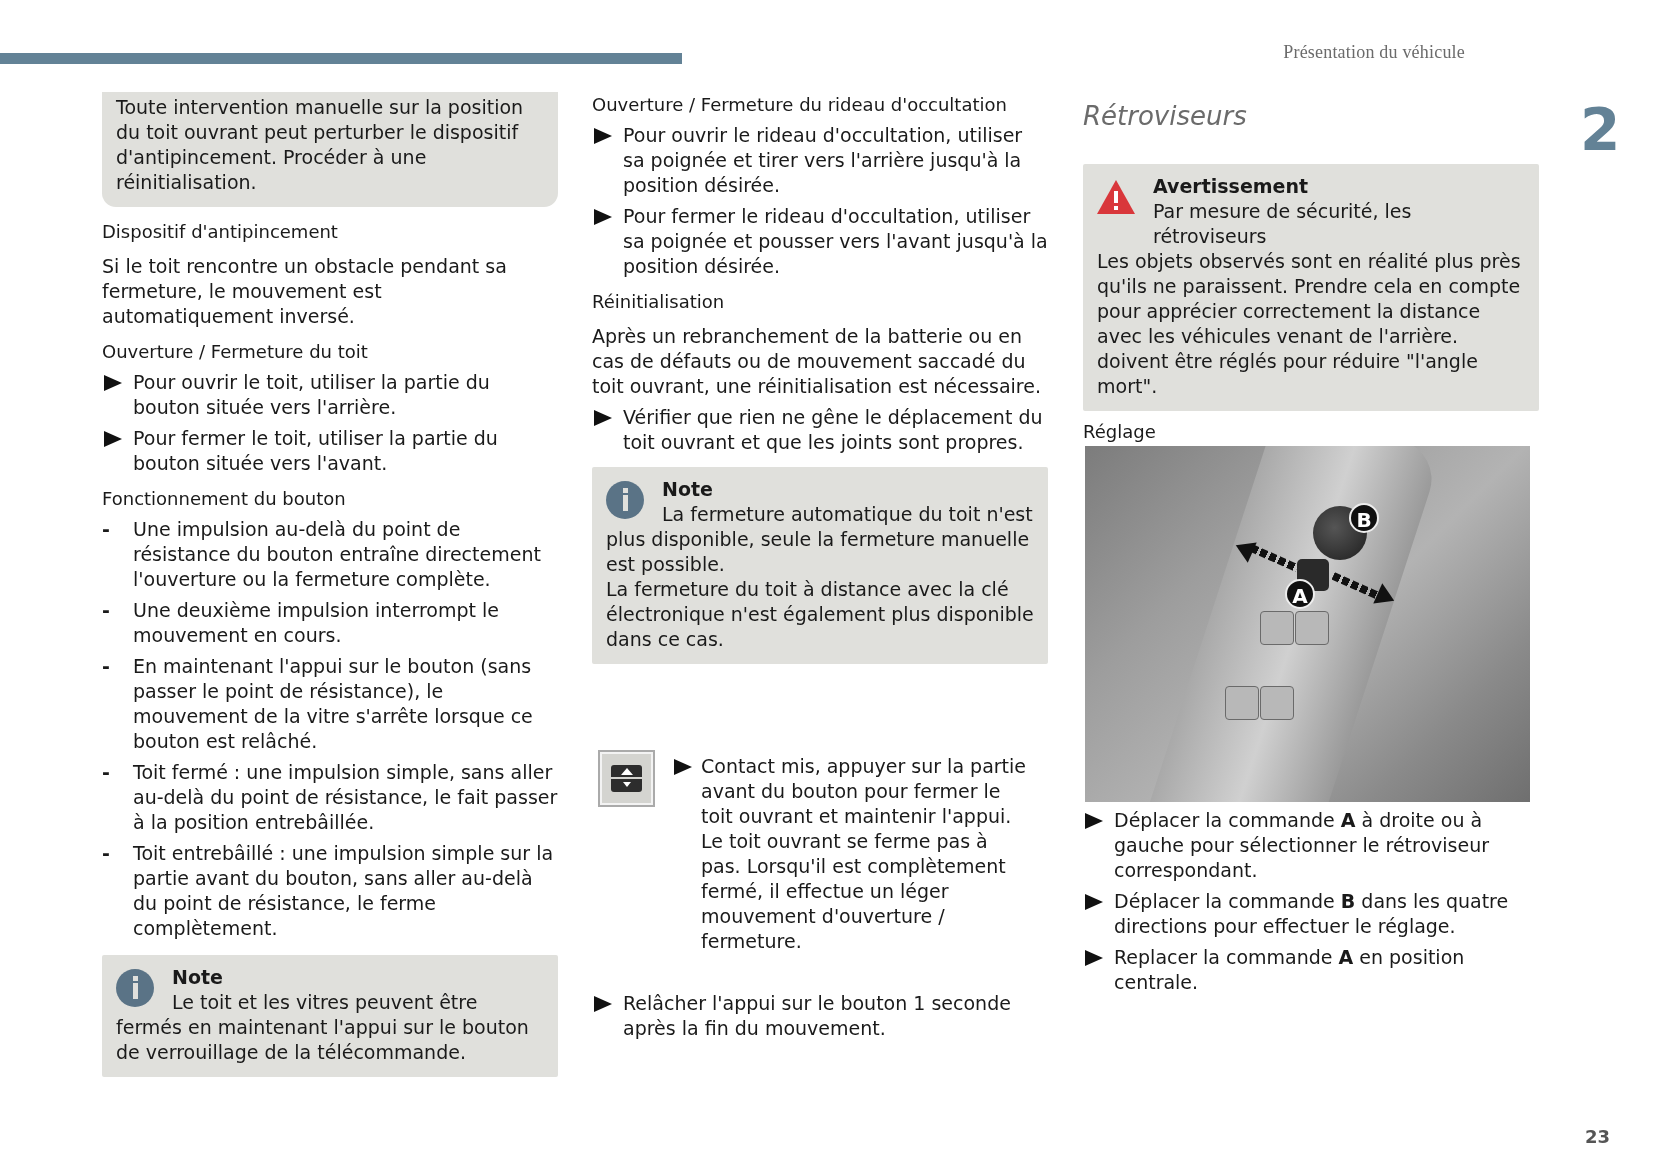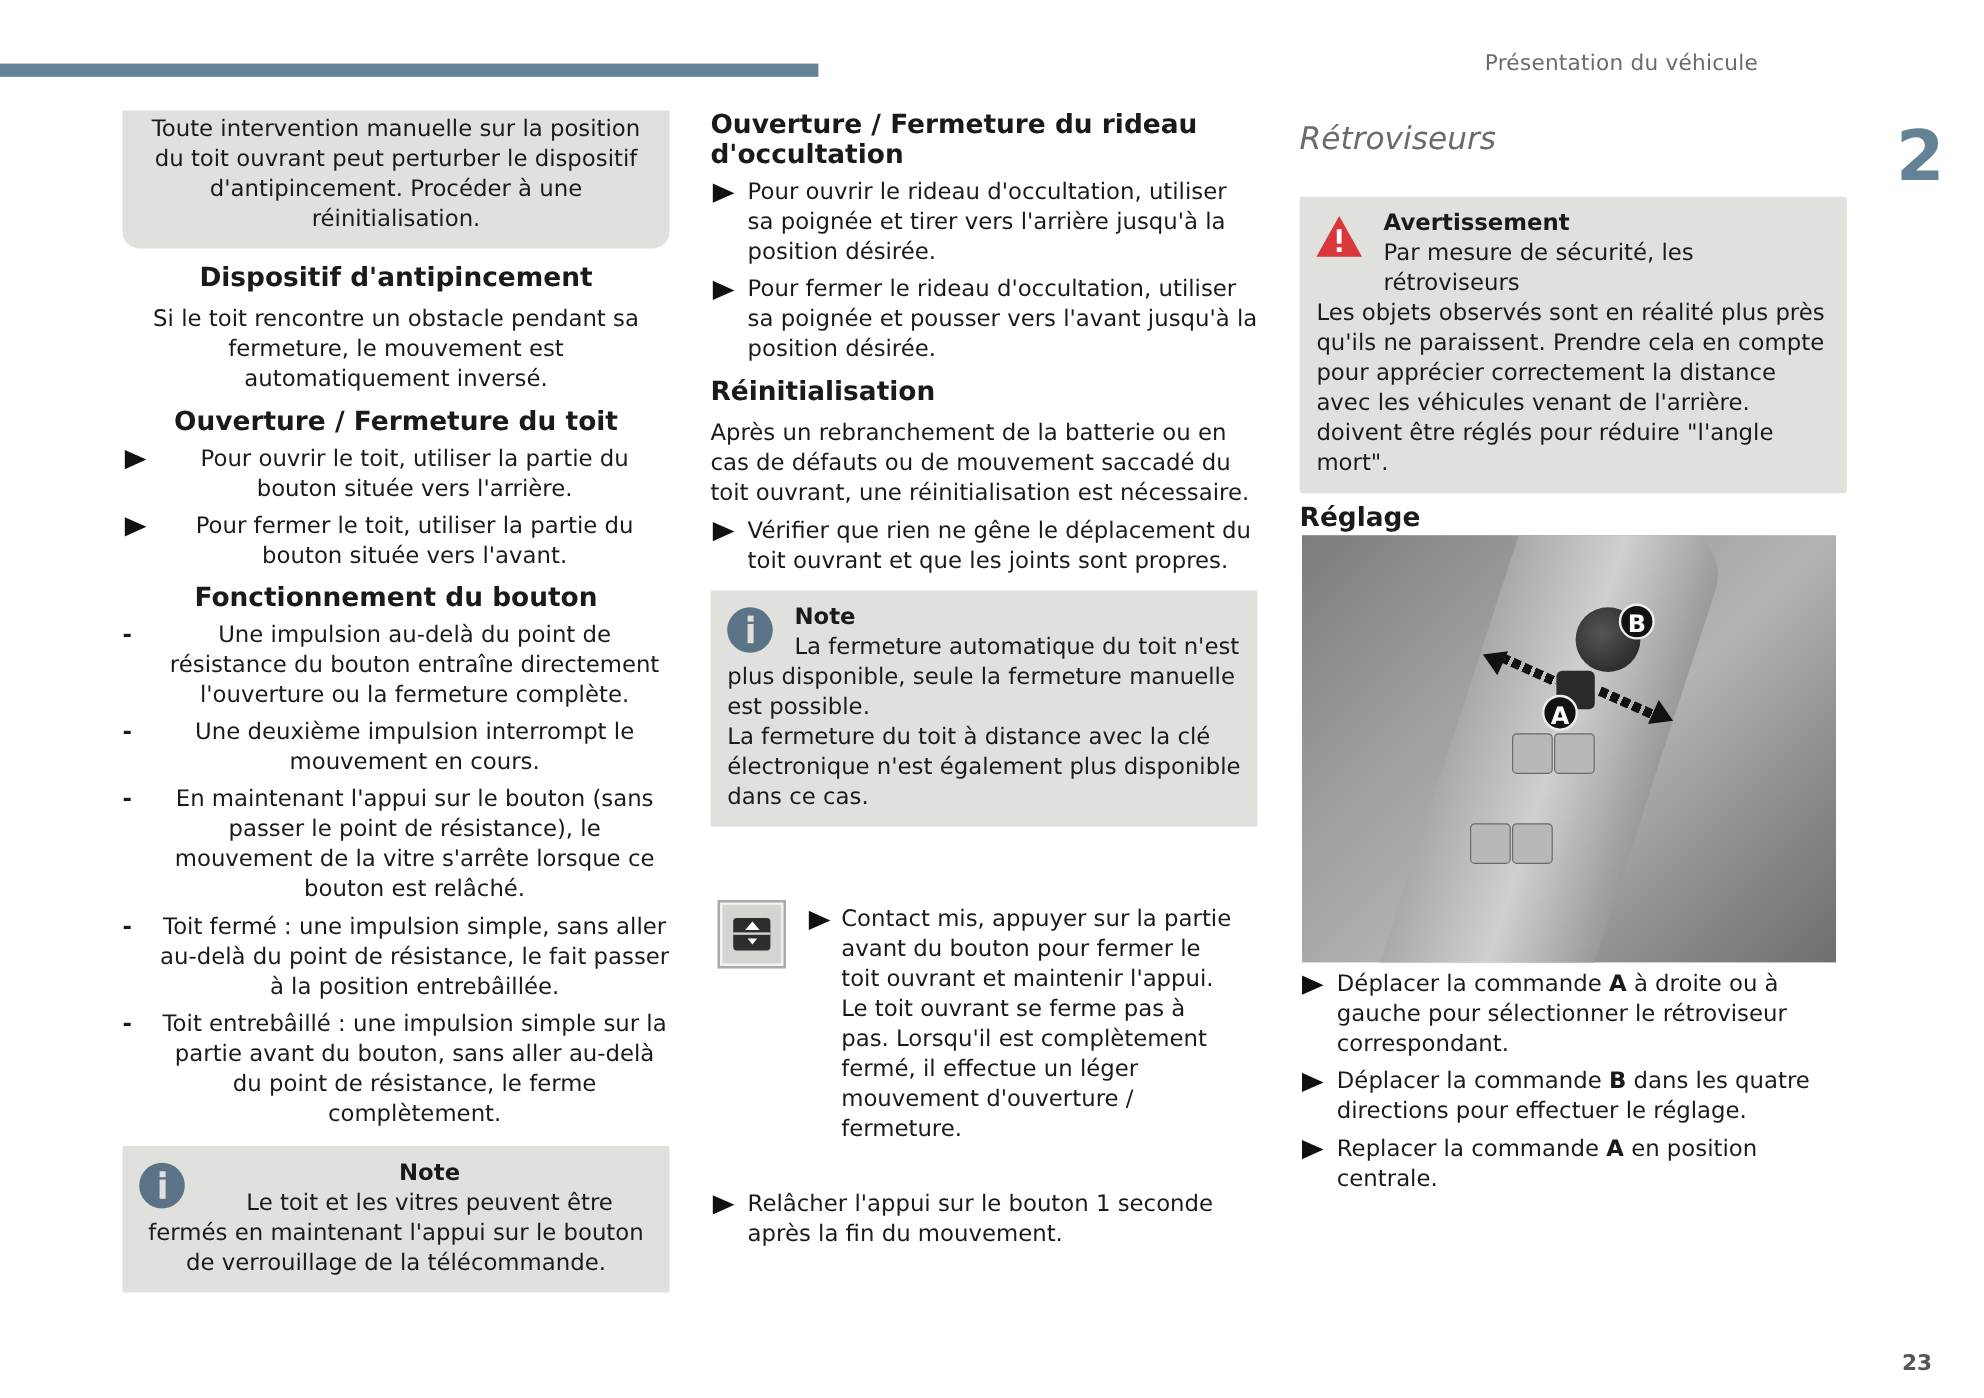--- a/index.html
+++ b/index.html
@@ -1,32 +1,32 @@
 <!DOCTYPE html>
 <html><head>
 <meta charset="utf-8">
 <style>
   * { box-sizing: border-box; margin: 0; padding: 0; }
   html, body { width: 1653px; height: 1165px; background: #ffffff; overflow: hidden; }
   body { position: relative; font-family: "DejaVu Sans", sans-serif; color: #1a1a1a; font-size: 19px; line-height: 25px; }
 
   .top-bar { position: absolute; left: 0; top: 53px; width: 682px; height: 11px; background: #638296; }
-  .section-header { position: absolute; right: 188px; top: 40px; font-size: 18px; color: #6b6b6b; letter-spacing: 0.2px; }
+  .section-header { position: absolute; right: 188px; top: 40px; font-size: 18px; color: #6b6b6b; letter-spacing: 0.2px; font-family: Liberation Serif, serif; }
   .chapter-num { position: absolute; left: 1580px; top: 98px; font-size: 58px; font-weight: bold; color: #638296; line-height: 64px; }
   .page-num { position: absolute; left: 1585px; top: 1124px; font-size: 18px; font-weight: bold; color: #555; }
 
   .col { position: absolute; top: 92px; }
-  .col1 { left: 102px; width: 456px; text-align: center; }
+  .col1 { left: 102px; width: 456px; }
   .col2 { left: 592px; width: 456px; }
   .col3 { left: 1083px; width: 456px; }
 
   .box { background: #e0e0dc; border-radius: 2px; padding: 10px 14px 12px 14px; position: relative; }
   .box.top-cut { border-radius: 0 0 14px 14px; padding-top: 3px; }
 
-  .h-bold { font-weight: bold; font-size: 22px; line-height: 25px; }
+  .h-bold { font-weight: normal; font-size: 18px; line-height: 25px; }
   p { margin: 0; }
   .mt8 { margin-top: 8px; }
   .mt10 { margin-top: 10px; }
   .mt12 { margin-top: 12px; }
   .mt14 { margin-top: 14px; }
   .mt20 { margin-top: 20px; }
 
   .bullet { position: relative; padding-left: 31px; margin-top: 6px; }
   .bullet .tri { position: absolute; left: 2px; top: 5px; width: 0; height: 0; border-top: 8px solid transparent; border-bottom: 8px solid transparent; border-left: 18px solid #111; }
   .dash { position: relative; padding-left: 31px; margin-top: 6px; }

